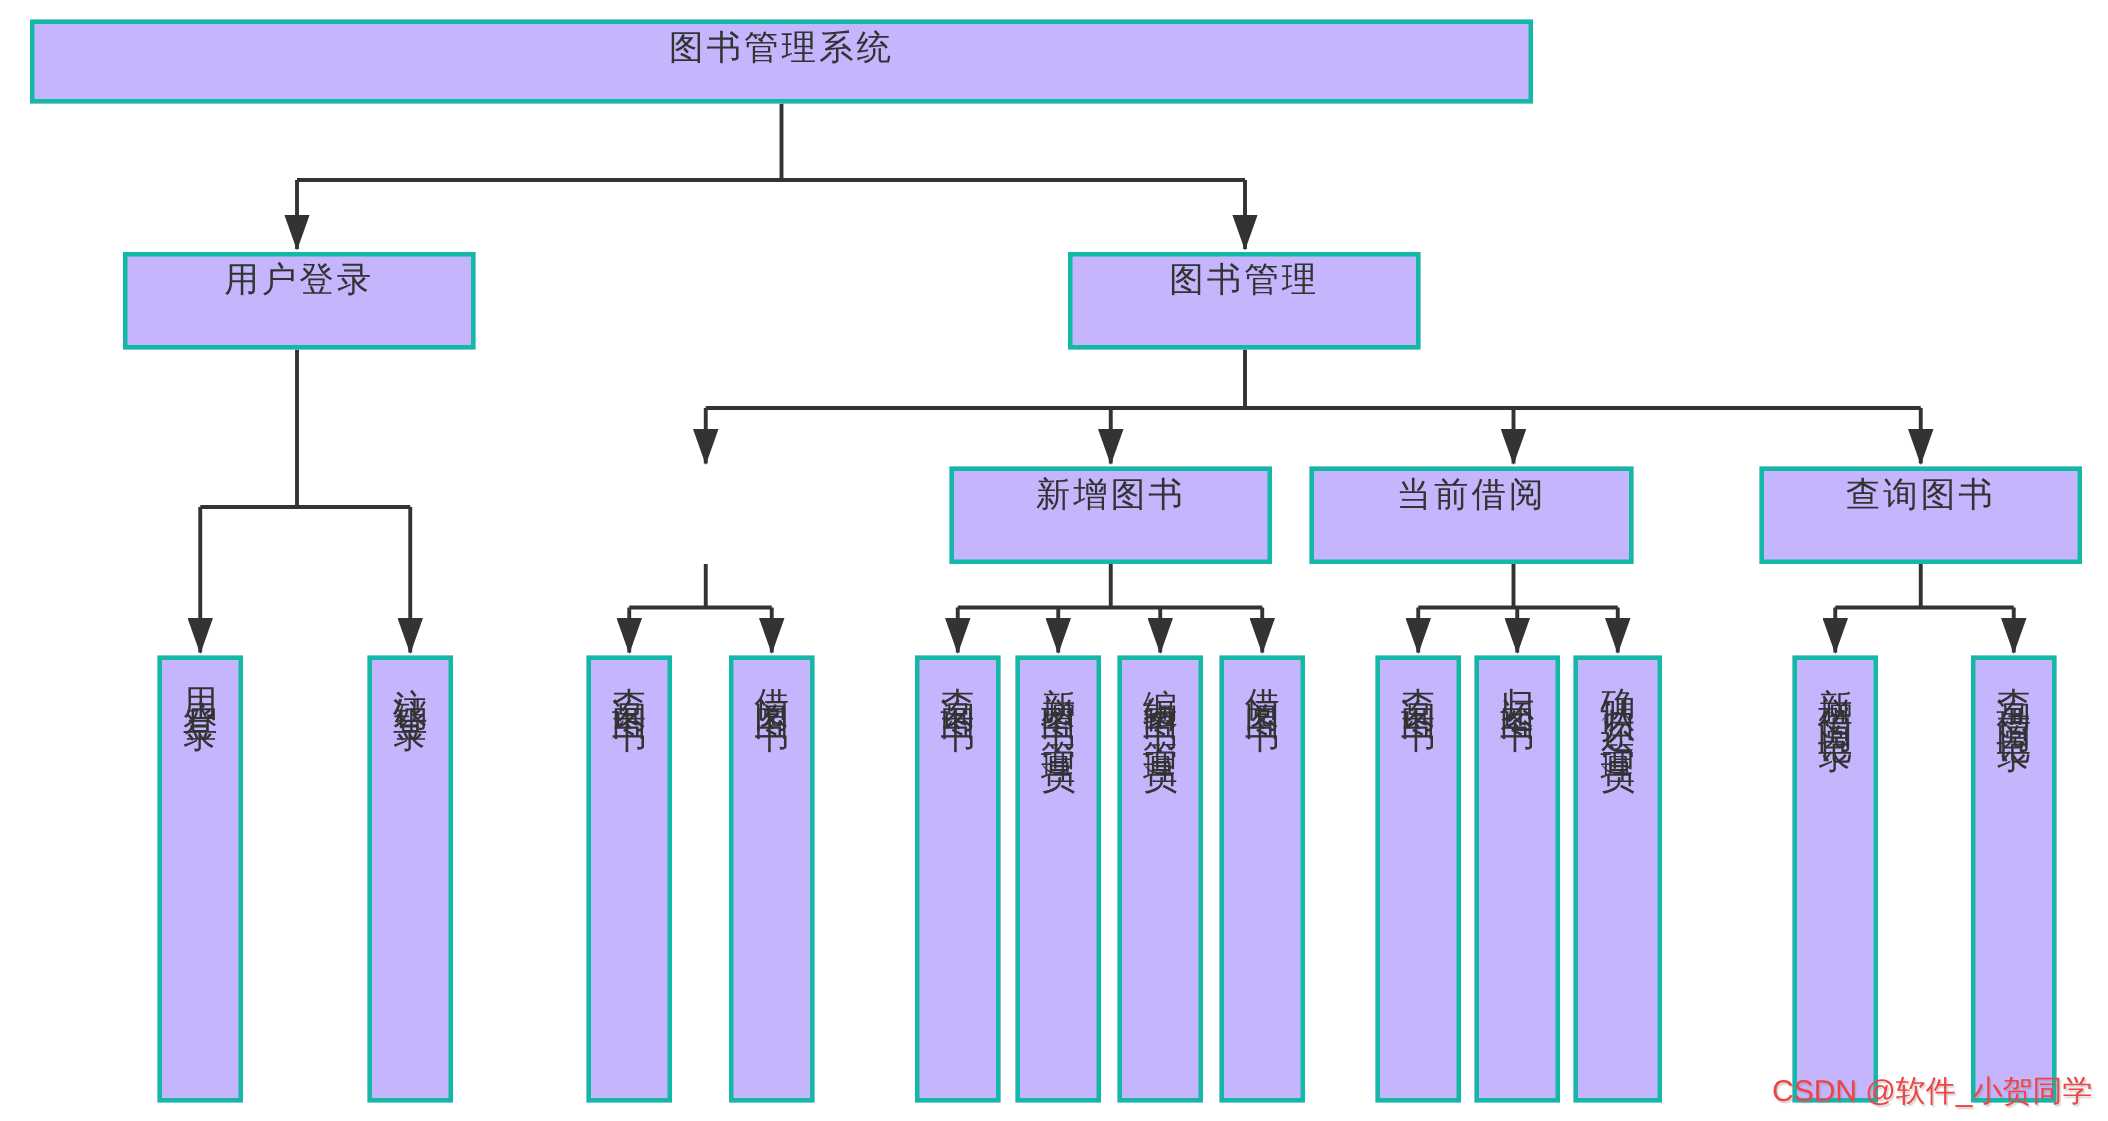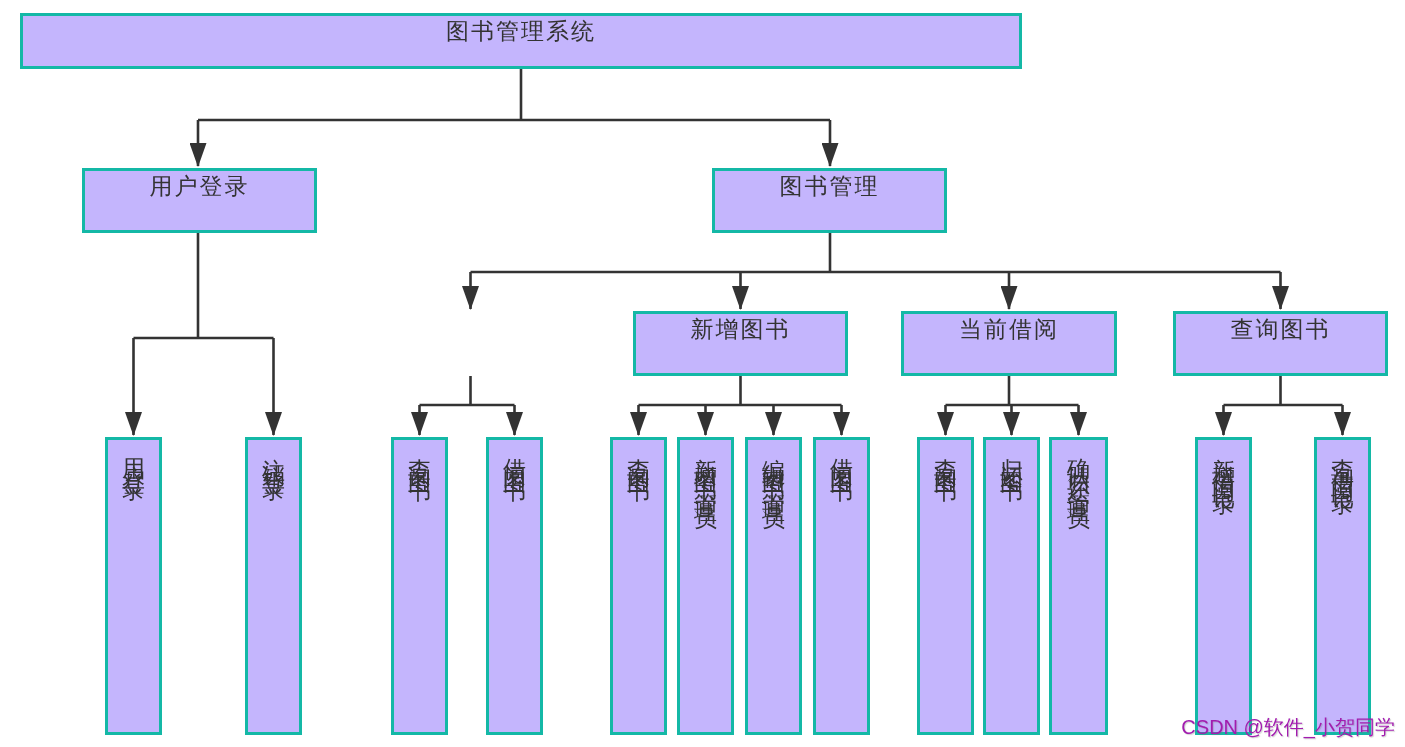--- a/index.html
+++ b/index.html
@@ -44,21 +44,21 @@
   
   .lv1 { left:20px;  top:13px;  width:1002px; height:56px; }
   .lv2 { top:168px; width:235px; height:65px; }
   .lv3 { top:311px; width:215px; height:65px; }
   .leaf { top:437px; width:57px; height:298px; }
 
   #n-user-login   { left:82px; }
   #n-book-mgmt    { left:712px; }
   #n-new-book     { left:363px; }
   #n-book-borrow  { left:633px; }
-  #n-cur-borrow   { left:901px; width:216px; }
+  #n-cur-borrow   { left:873px; width:216px; }
   #n-borrow-rec   { left:1173px; }
 
   #lf-user-login  { left:105px; }
   #lf-logout      { left:245px; }
   #lf-nb-query    { left:391px; }
   #lf-nb-borrow   { left:486px; }
   #lf-bb-query    { left:610px; }
   #lf-bb-add      { left:677px; }
   #lf-bb-edit     { left:745px; }
   #lf-bb-borrow   { left:813px; }
@@ -67,21 +67,21 @@
   #lf-cb-confirm  { left:1049px; width:59px; }
   #lf-br-add      { left:1195px; }
   #lf-br-query    { left:1314px; }
 
   #watermark {
     position: absolute;
     right: 10px;
     bottom: 6px;
     z-index: 3;
     font-size: 20px;
-    color: #a21caf;
+    color: #ef4444;
     text-shadow: 1px 1px 1px rgba(120,120,120,0.35);
     white-space: nowrap;
   }
 </style>
 </head>
 <body>
 
 <div id="canvas">
 
   <svg id="wires" viewBox="0 0 1405 747" xmlns="http://www.w3.org/2000/svg">

